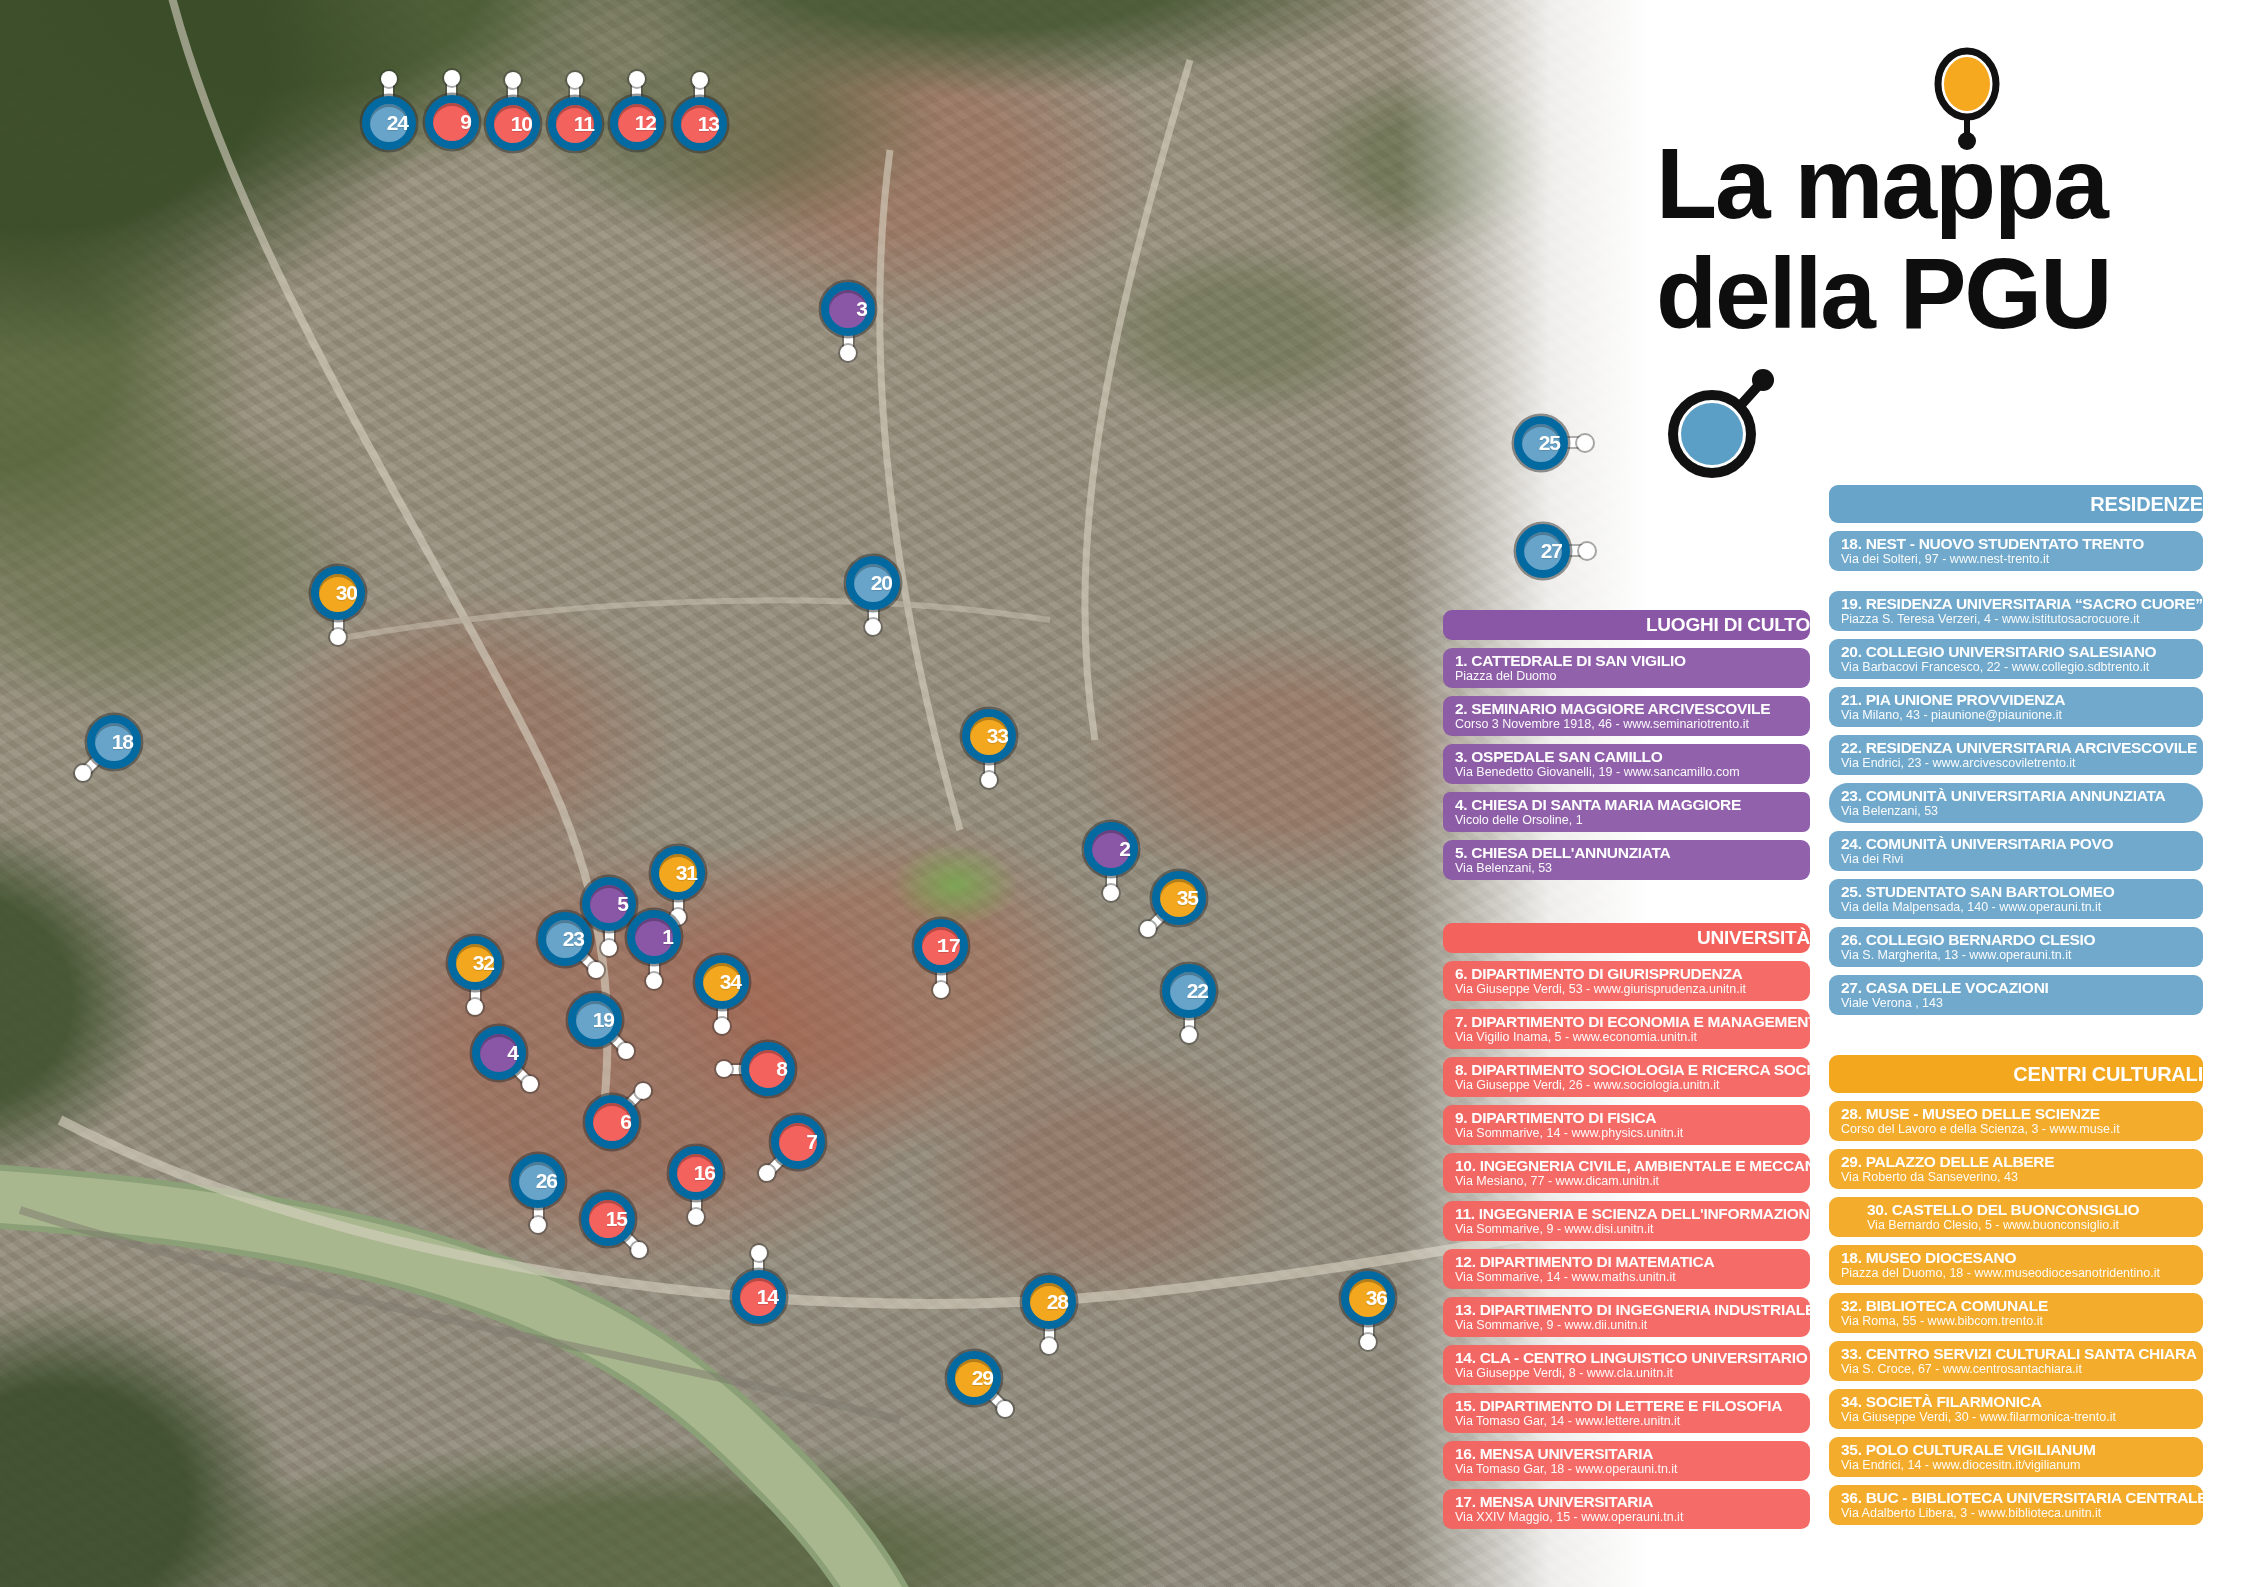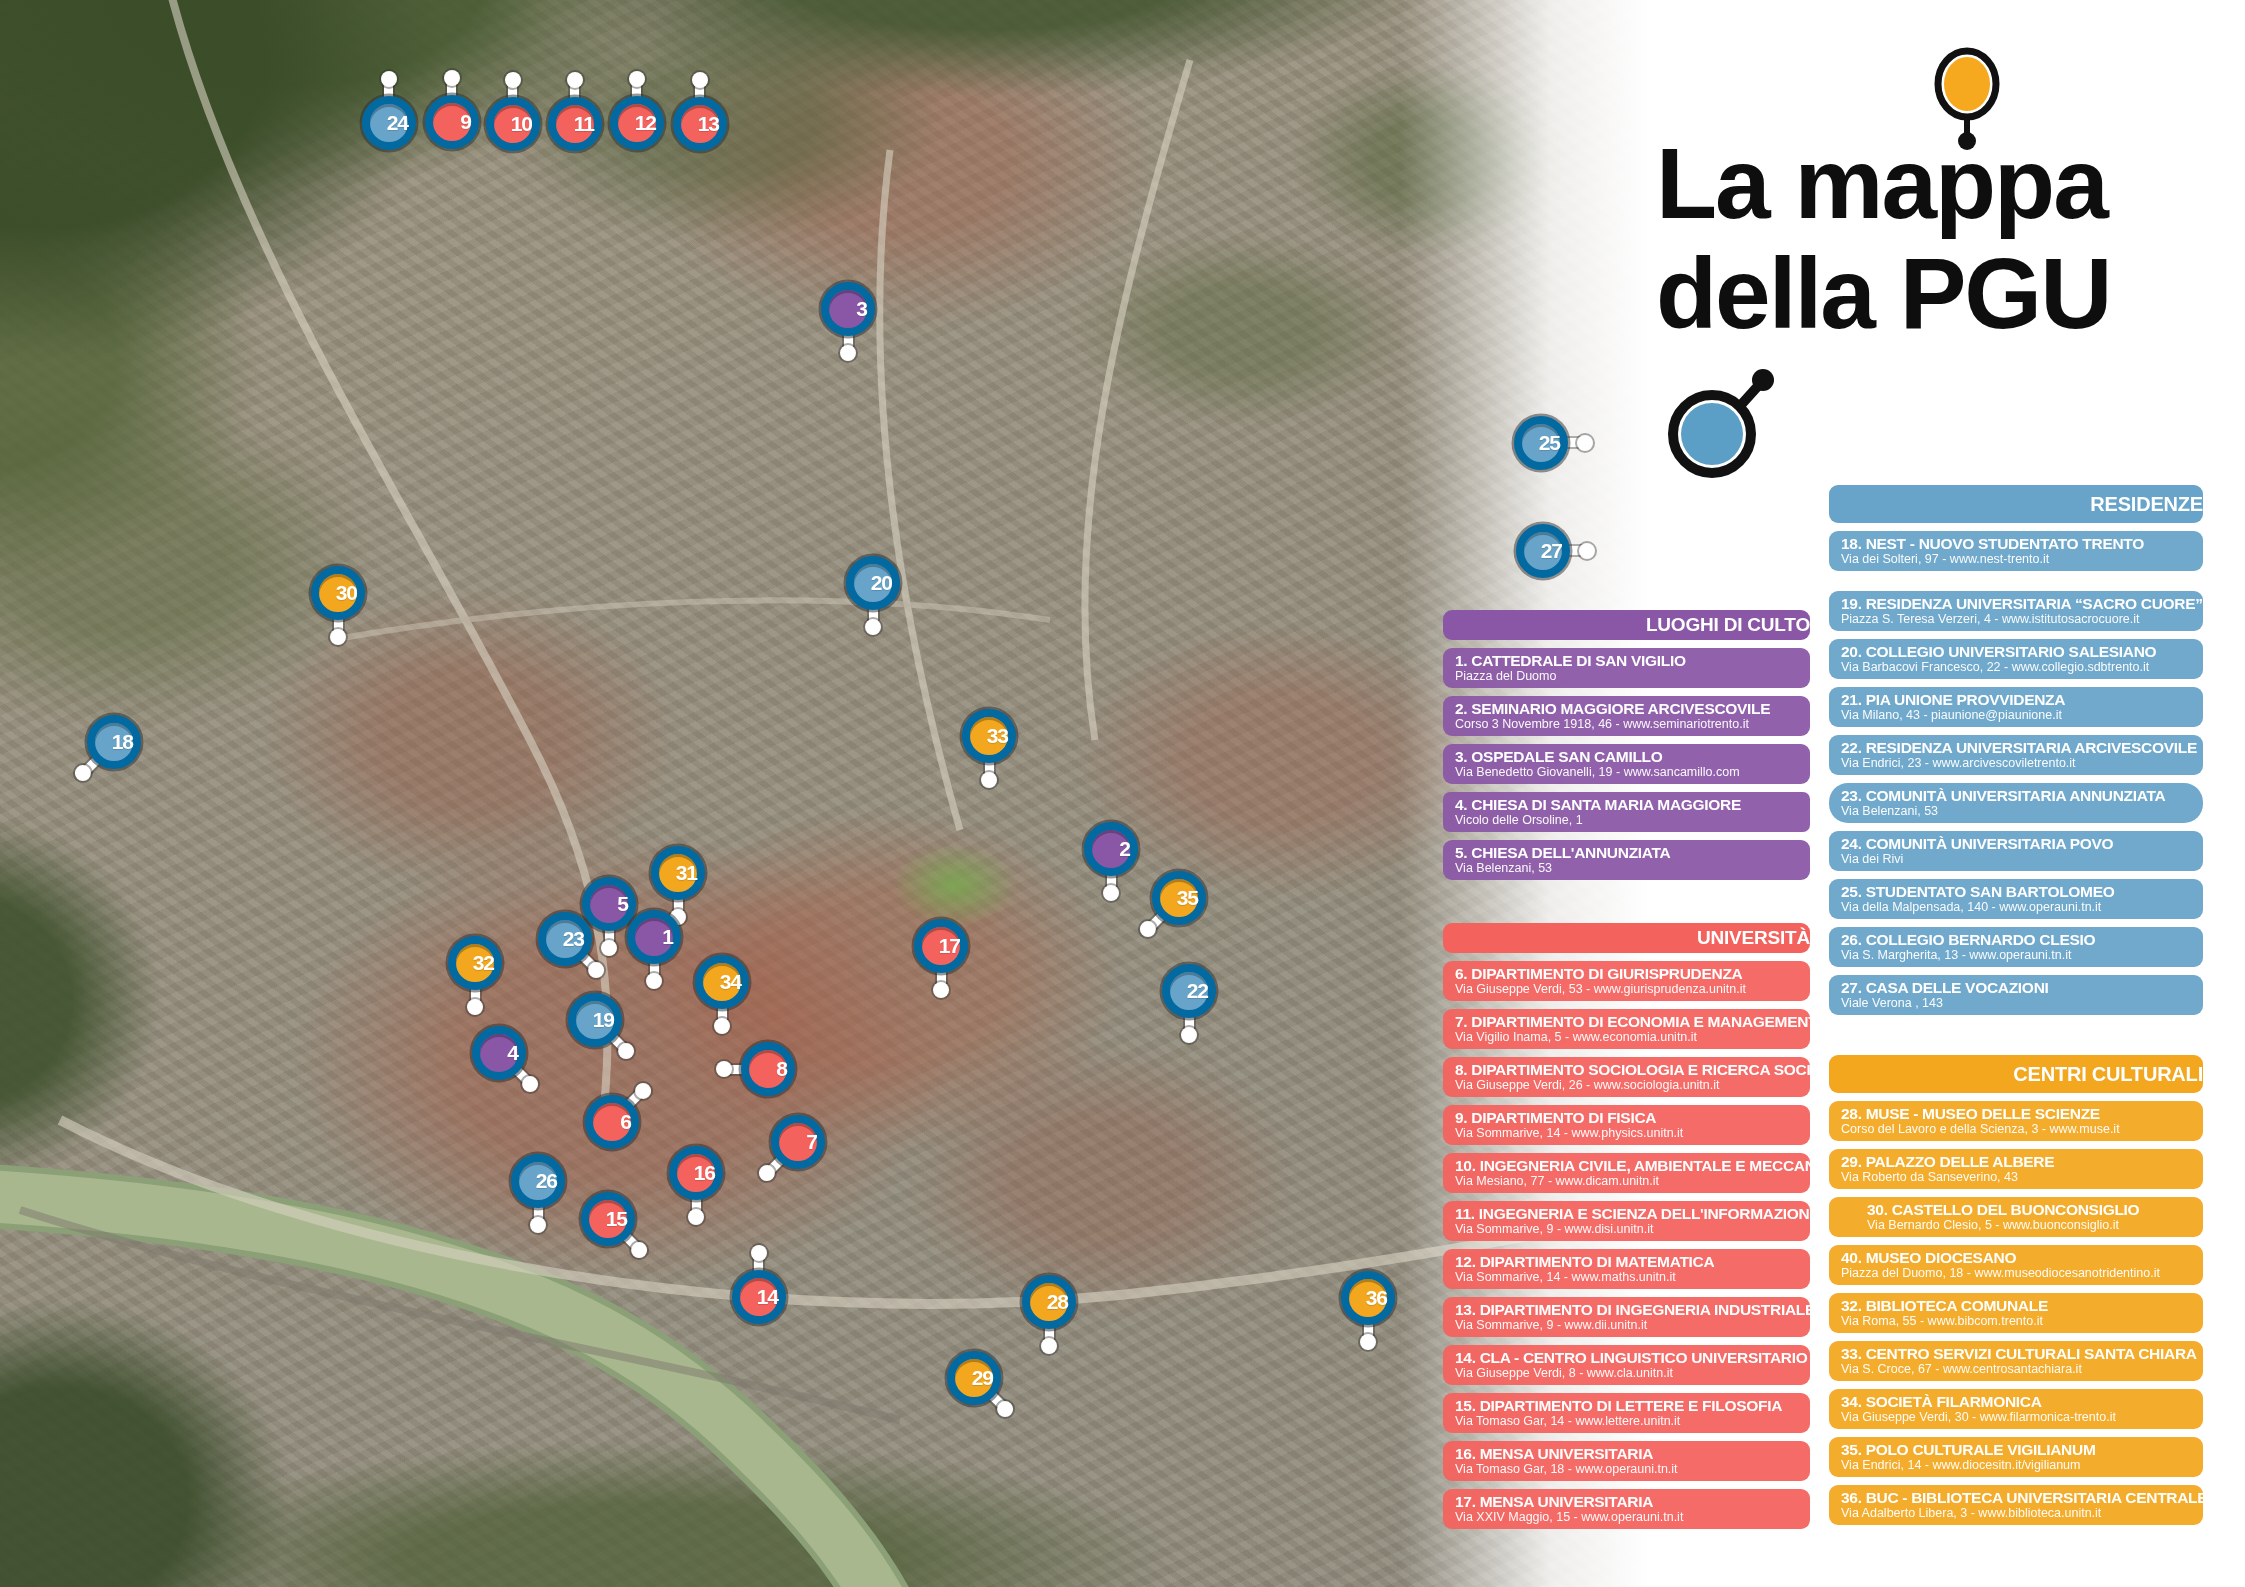--- a/index.html
+++ b/index.html
@@ -265,21 +265,21 @@
         </div>
         <div class="disc" style="background: rgb(104, 164, 201);">
           <span class="mnum">23</span>
         </div>
       </div>
       <div class="marker" style="left: 941px; top: 946px;">
         <div class="stem-wrap" style="transform: rotate(0deg);">
           <div class="stem"></div>
           <div class="knob"></div>
         </div>
-        <div class="disc" style="background: rgb(244, 98, 93);">
+        <div class="disc" style="background: rgb(244, 98, 93); font-family: Liberation Mono, monospace;">
           <span class="mnum">17</span>
         </div>
       </div>
       <div class="marker" style="left: 475px; top: 963px;">
         <div class="stem-wrap" style="transform: rotate(0deg);">
           <div class="stem"></div>
           <div class="knob"></div>
         </div>
         <div class="disc" style="background: rgb(242, 167, 31);">
           <span class="mnum">32</span>
@@ -567,21 +567,21 @@
         </div>
         <div class="item" style="background: rgba(242, 167, 31, 0.94);">
           <div class="item-title">29. PALAZZO DELLE ALBERE</div>
           <div class="item-addr">Via Roberto da Sanseverino, 43</div>
         </div>
         <div class="item" style="background: rgba(242, 167, 31, 0.94); padding-left: 38px;">
           <div class="item-title">30. CASTELLO DEL BUONCONSIGLIO</div>
           <div class="item-addr">Via Bernardo Clesio, 5 - www.buonconsiglio.it</div>
         </div>
         <div class="item" style="background: rgba(242, 167, 31, 0.94);">
-          <div class="item-title">40. MUSEO DIOCESANO</div>
+          <div class="item-title">18. MUSEO DIOCESANO</div>
           <div class="item-addr">Piazza del Duomo, 18 - www.museodiocesanotridentino.it</div>
         </div>
         <div class="item" style="background: rgba(242, 167, 31, 0.94);">
           <div class="item-title">32. BIBLIOTECA COMUNALE</div>
           <div class="item-addr">Via Roma, 55 - www.bibcom.trento.it</div>
         </div>
         <div class="item" style="background: rgba(242, 167, 31, 0.94);">
           <div class="item-title">33. CENTRO SERVIZI CULTURALI SANTA CHIARA</div>
           <div class="item-addr">Via S. Croce, 67 - www.centrosantachiara.it</div>
         </div>

